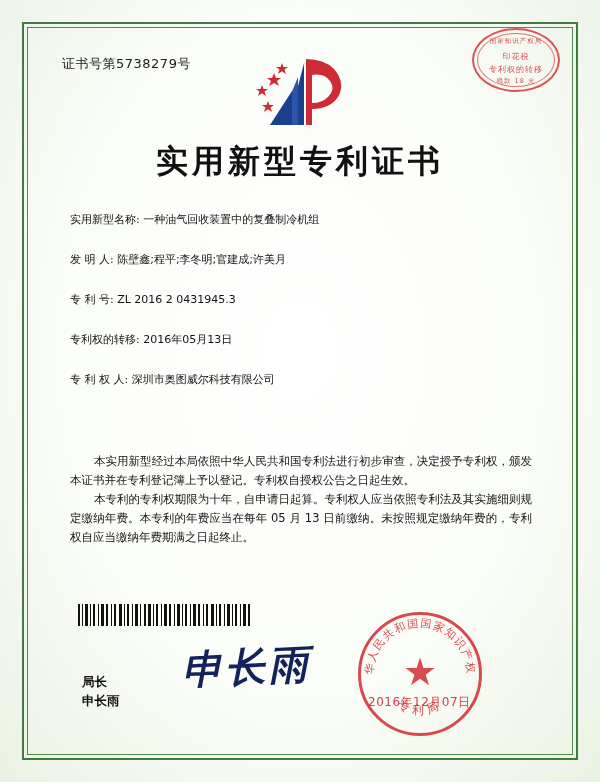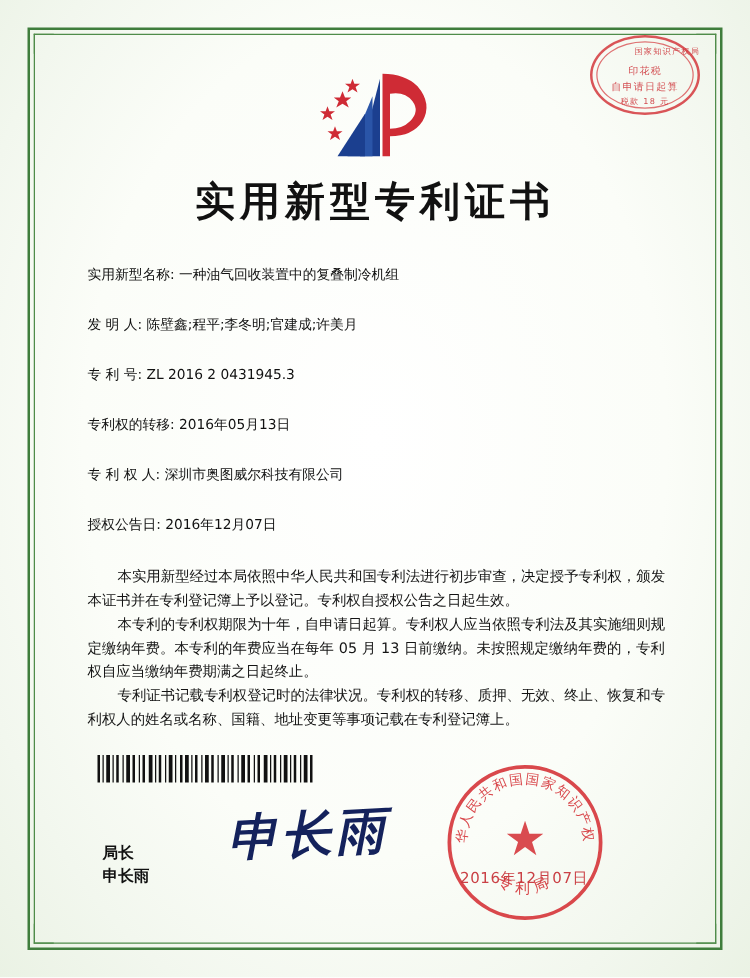--- a/index.html
+++ b/index.html
@@ -90,21 +90,21 @@
     font-size: 7px;
     font-family: "DejaVu Sans", sans-serif;
     opacity: 0.9;
   }
   .seal-top .sl {
     position: absolute;
     width: 100%;
     text-align: center;
     letter-spacing: 1px;
   }
-  .seal-top .sl1 { top: 9px; font-size: 6.5px; text-align: right; }
+  .seal-top .sl1 { top: 9px; font-size: 6.5px; }
   .seal-top .sl2 { top: 23px; font-size: 8px; }
   .seal-top .sl3 { top: 36px; font-size: 8px; }
   .seal-top .sl4 { top: 49px; font-size: 6.5px; }
 
   
   .logo {
     position: absolute;
     left: 248px; top: 55px;
     width: 104px; height: 78px;
   }
@@ -248,28 +248,29 @@
 
 <div class="page">
 
   <div class="border-outer"></div>
   <div class="border-inner"></div>
   <div class="corner tl"></div>
   <div class="corner tr"></div>
   <div class="corner bl"></div>
   <div class="corner br"></div>
 
+  <div class="cert-no">证书号第5738279号</div>
 
   <div class="seal-top">
     <div class="ell-outer"></div>
     <div class="ell-inner"></div>
     <div class="seal-lines">
       <div class="sl sl1">国家知识产权局</div>
       <div class="sl sl2">印花税</div>
-      <div class="sl sl3">自申请日起算</div>
+      <div class="sl sl3">专利权的转移</div>
       <div class="sl sl4">税款 18 元</div>
     </div>
   </div>
 
   <div class="logo">
     <svg width="104" height="78" viewBox="0 0 104 78">
 
       <path d="M58 4 L58 70 L64 70 L64 20 Q76 18 82 26 Q88 34 80 42 Q74 48 64 48 L64 54 Q82 54 90 42 Q98 28 86 14 Q76 4 58 4 Z" fill="#cf2b35"></path>
 
       <path d="M56 8 L56 70 L40 70 Z" fill="#1b3f8f"></path>
@@ -301,30 +302,25 @@
       <span class="value">ZL 2016 2 0431945.3</span>
     </div>
     <div class="field">
       <span class="label">专利权的转移:</span>
       <span class="value">2016年05月13日</span>
     </div>
     <div class="field">
       <span class="label">专 利 权 人:</span>
       <span class="value">深圳市奥图威尔科技有限公司</span>
     </div>
-    <div class="field">
-      <span class="label">授权公告日:</span>
-      <span class="value">2016年12月07日</span>
-    </div>
   </div>
 
   <div class="body-text">
     <p>本实用新型经过本局依照中华人民共和国专利法进行初步审查，决定授予专利权，颁发本证书并在专利登记簿上予以登记。专利权自授权公告之日起生效。</p>
     <p>本专利的专利权期限为十年，自申请日起算。专利权人应当依照专利法及其实施细则规定缴纳年费。本专利的年费应当在每年 05 月 13 日前缴纳。未按照规定缴纳年费的，专利权自应当缴纳年费期满之日起终止。</p>
-    <p>专利证书记载专利权登记时的法律状况。专利权的转移、质押、无效、终止、恢复和专利权人的姓名或名称、国籍、地址变更等事项记载在专利登记簿上。</p>
   </div>
 
   <div class="barcode">
     <div class="bar" style="left:0px;width:2px"></div>
     <div class="bar" style="left:4px;width:1px"></div>
     <div class="bar" style="left:7px;width:3px"></div>
     <div class="bar" style="left:12px;width:1px"></div>
     <div class="bar" style="left:15px;width:2px"></div>
     <div class="bar" style="left:20px;width:1px"></div>
     <div class="bar" style="left:23px;width:3px"></div>

